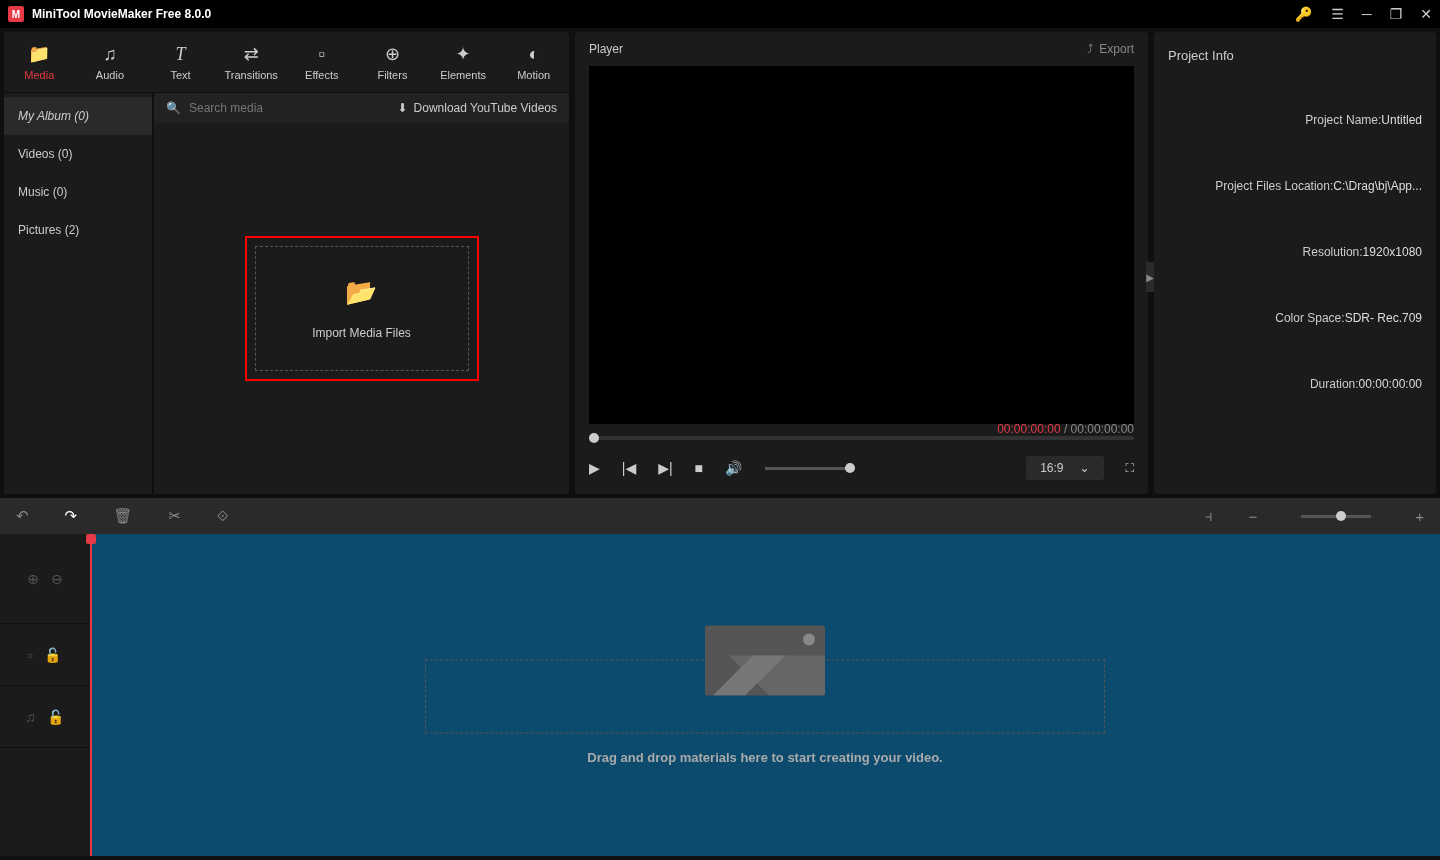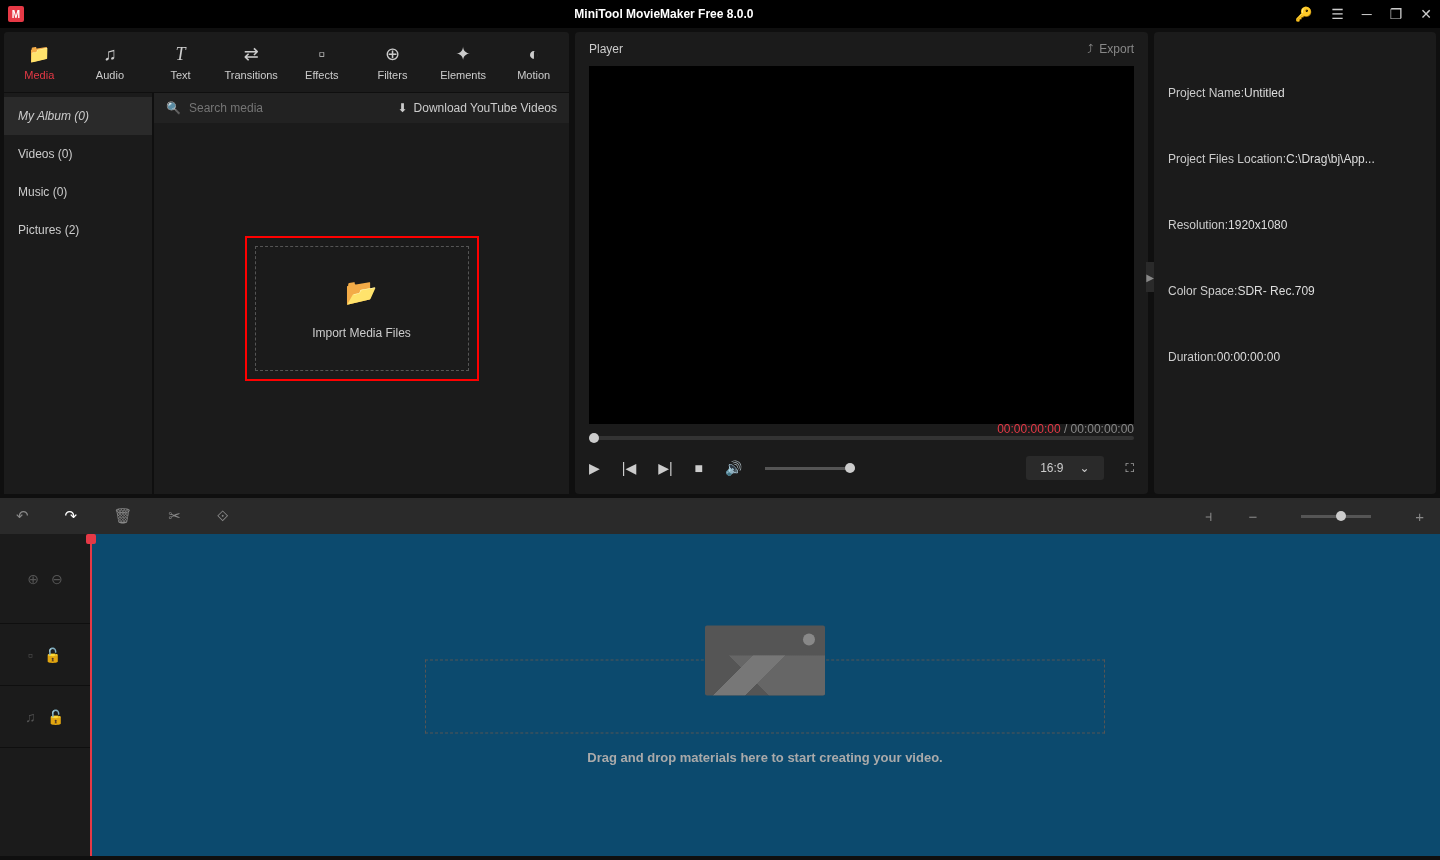--- a/index.html
+++ b/index.html
@@ -1,21 +1,21 @@
 <!DOCTYPE html>
 <html><head>
 <meta charset="utf-8">
 <style>
 * { margin: 0; padding: 0; box-sizing: border-box; font-family: Arial, sans-serif; }
 body { background: #0f0f0f; color: #aaa; font-size: 12px; overflow: hidden; width: 1440px; height: 860px; }
 
 
 .titlebar { height: 28px; background: #000; display: flex; align-items: center; padding: 0 8px; }
 .titlebar .logo { width: 16px; height: 16px; background: #e63946; border-radius: 2px; display: flex; align-items: center; justify-content: center; color: #fff; font-weight: bold; font-size: 10px; margin-right: 8px; }
-.titlebar .title { color: #fff; font-size: 12px; font-weight: bold; flex: 1; text-align: center; }
+.titlebar .title { color: #fff; font-size: 12px; font-weight: bold; flex: 1; }
 .titlebar .win-controls { display: flex; gap: 18px; align-items: center; }
 .titlebar .win-controls span { color: #ccc; cursor: pointer; font-size: 14px; }
 .key-icon { color: #f5b301; }
 
 
 .top-area { height: 470px; display: flex; gap: 6px; padding: 4px; }
 .left-panel { width: 565px; display: flex; flex-direction: column; background: #1b1b1b; border-radius: 4px; }
 .tabs { display: flex; background: #1b1b1b; border-radius: 4px 4px 0 0; height: 60px; }
 .tab { flex: 1; display: flex; flex-direction: column; align-items: center; justify-content: center; gap: 4px; color: #ccc; cursor: pointer; font-size: 11px; }
 .tab.active { color: #e63946; }
@@ -52,21 +52,21 @@
 .player-controls .ctrl { color: #ccc; cursor: pointer; font-size: 14px; }
 .volume-slider { width: 90px; height: 3px; background: #555; position: relative; }
 .volume-slider .vdot { width: 10px; height: 10px; background: #ccc; border-radius: 50%; position: absolute; right: 0; top: -4px; }
 .player-controls .spacer { flex: 1; }
 .aspect-select { background: #2a2a2a; padding: 5px 14px; border-radius: 3px; color: #ccc; cursor: pointer; display: flex; align-items: center; gap: 16px; font-size: 12px; }
 .fullscreen-btn { color: #ccc; cursor: pointer; }
 
 
 .info-panel { width: 282px; background: #1b1b1b; border-radius: 4px; padding: 10px 14px; position: relative; }
 .info-title { color: #ccc; font-size: 13px; margin-bottom: 14px; padding: 6px 0; }
-.info-row { display: flex; justify-content: flex-start; padding: 8px 0; font-size: 12px; color: #ccc; margin-top: 36px; }
+.info-row { display: flex; justify-content: flex-end; padding: 8px 0; font-size: 12px; color: #ccc; margin-top: 36px; }
 .info-row .val { color: #ddd; max-width: 120px; white-space: nowrap; overflow: hidden; text-overflow: ellipsis; }
 .collapse-handle { position: absolute; left: -8px; top: 230px; width: 8px; height: 30px; background: #2a2a2a; display: flex; align-items: center; justify-content: center; color: #888; cursor: pointer; font-size: 10px; }
 
 
 .timeline-toolbar { height: 36px; background: #2a2a2a; display: flex; align-items: center; padding: 0 16px; gap: 36px; }
 .timeline-toolbar .tbtn { color: #888; cursor: pointer; font-size: 15px; }
 .timeline-toolbar .tbtn.active { color: #fff; }
 .timeline-toolbar .tspacer { flex: 1; }
 .zoom-slider { width: 70px; height: 3px; background: #555; position: relative; margin: 0 8px; }
 .zoom-slider .zdot { width: 10px; height: 10px; background: #ccc; border-radius: 50%; position: absolute; left: 50%; top: -4px; }
@@ -200,20 +200,21 @@
       <div class="aspect-select">
         <span>16:9</span>
         <span>⌄</span>
       </div>
       <span class="fullscreen-btn">⛶</span>
     </div>
   </div>
 
   <div class="info-panel">
     <div class="collapse-handle">▶</div>
+    <div class="info-title">Project Info</div>
     <div class="info-row">
         <span>Project Name:</span>
         <span class="val">Untitled</span>
       </div>
     <div class="info-row">
         <span>Project Files Location:</span>
         <span class="val">C:\Drag\bj\App...</span>
       </div>
     <div class="info-row">
         <span>Resolution:</span>

